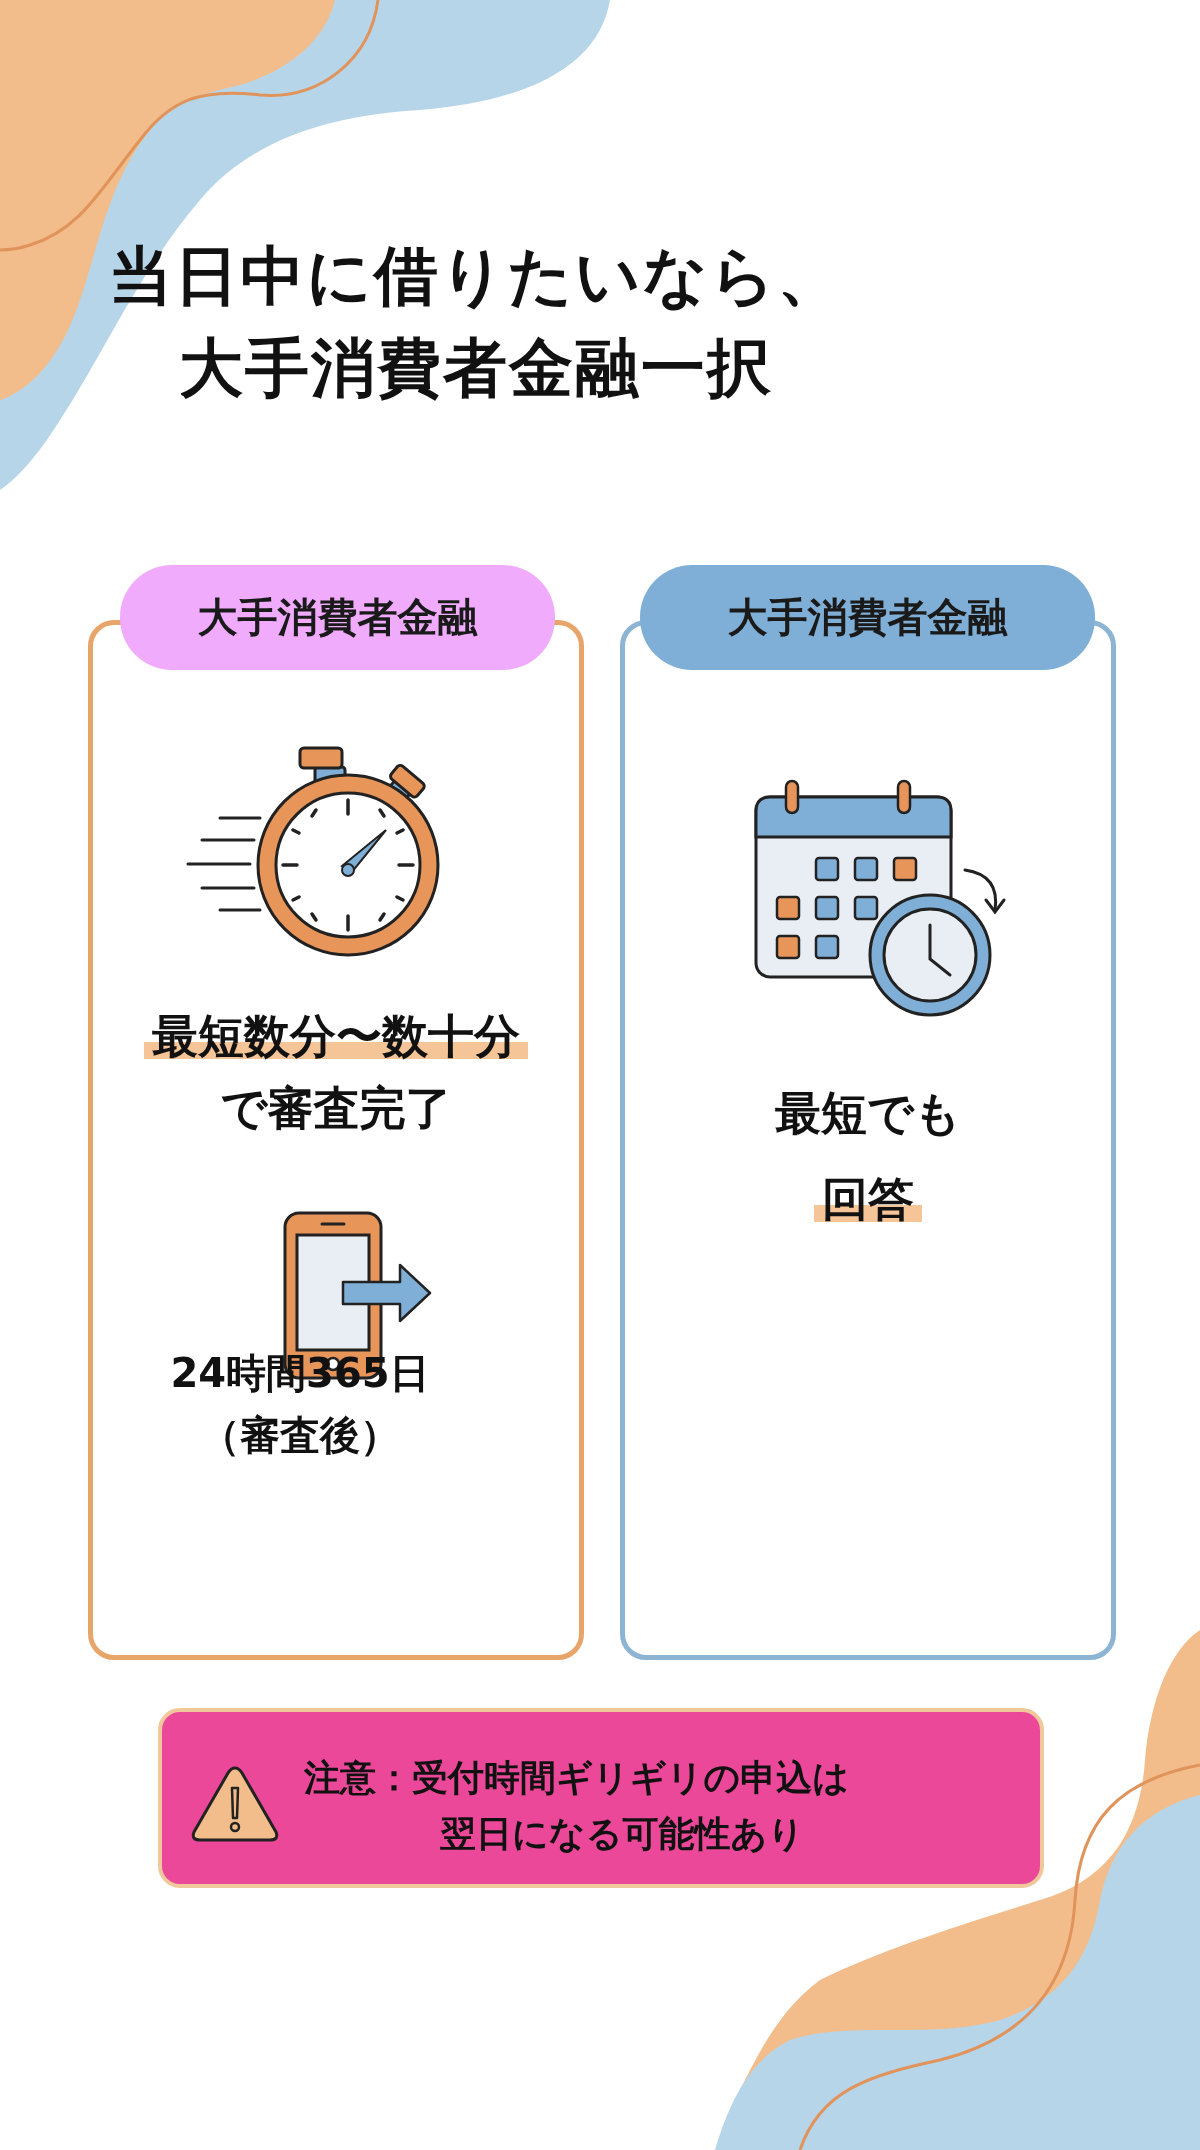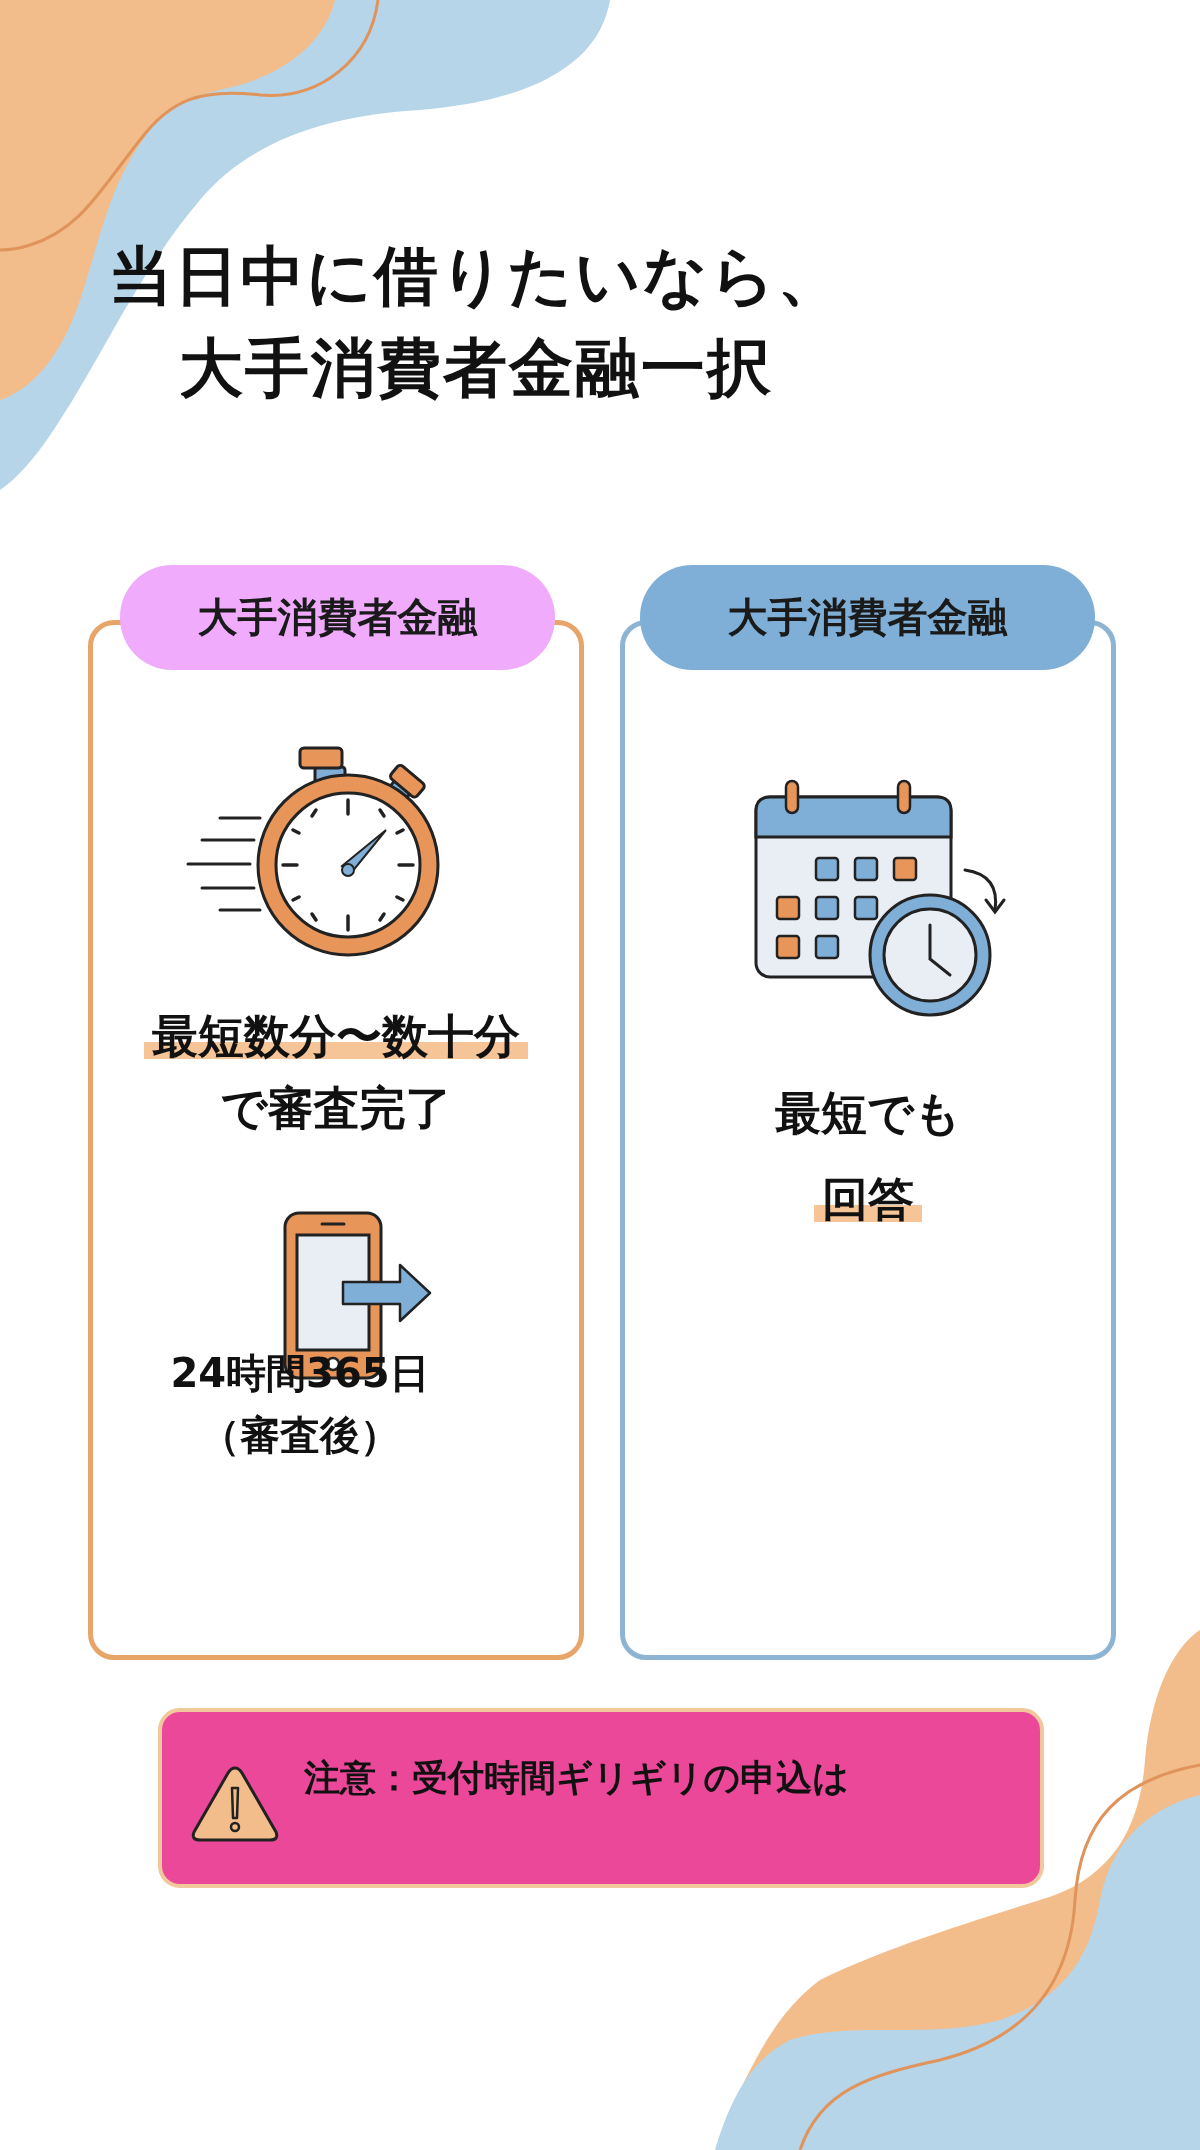--- a/index.html
+++ b/index.html
@@ -155,14 +155,15 @@
 </div>
 
 <div class="notice">
   <svg style="position:absolute; left:28px; top:52px;" width="90" height="80" viewBox="0 0 90 80">
     <path d="M45,4 Q49,4 52,9 L86,68 Q89,76 80,76 L10,76 Q1,76 4,68 L38,9 Q41,4 45,4 Z" fill="#F2BD8A" stroke="#222" stroke-width="3" stroke-linejoin="round"></path>
     <path d="M42,24 L48,24 L47,54 L43,54 Z" fill="none" stroke="#222" stroke-width="2.5" stroke-linejoin="round"></path>
     <circle cx="45" cy="63" r="4" fill="none" stroke="#222" stroke-width="2.5"></circle>
   </svg>
   <div class="notice-text">
     <span class="notice-line">注意：受付時間ギリギリの申込は</span>
+    <span class="notice-line indent">翌日になる可能性あり</span>
   </div>
 </div>
 
 </body></html>

